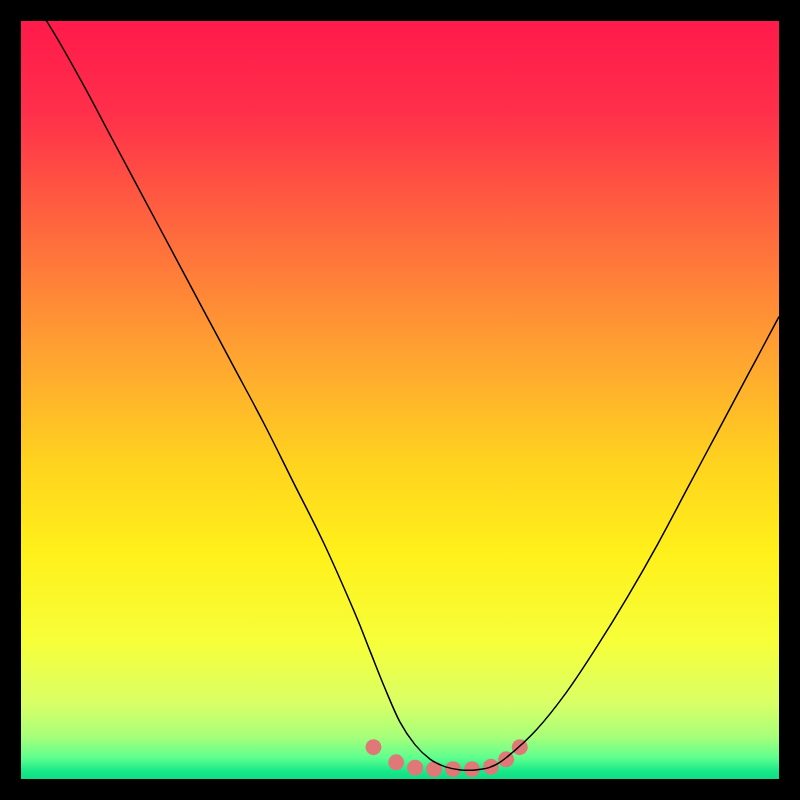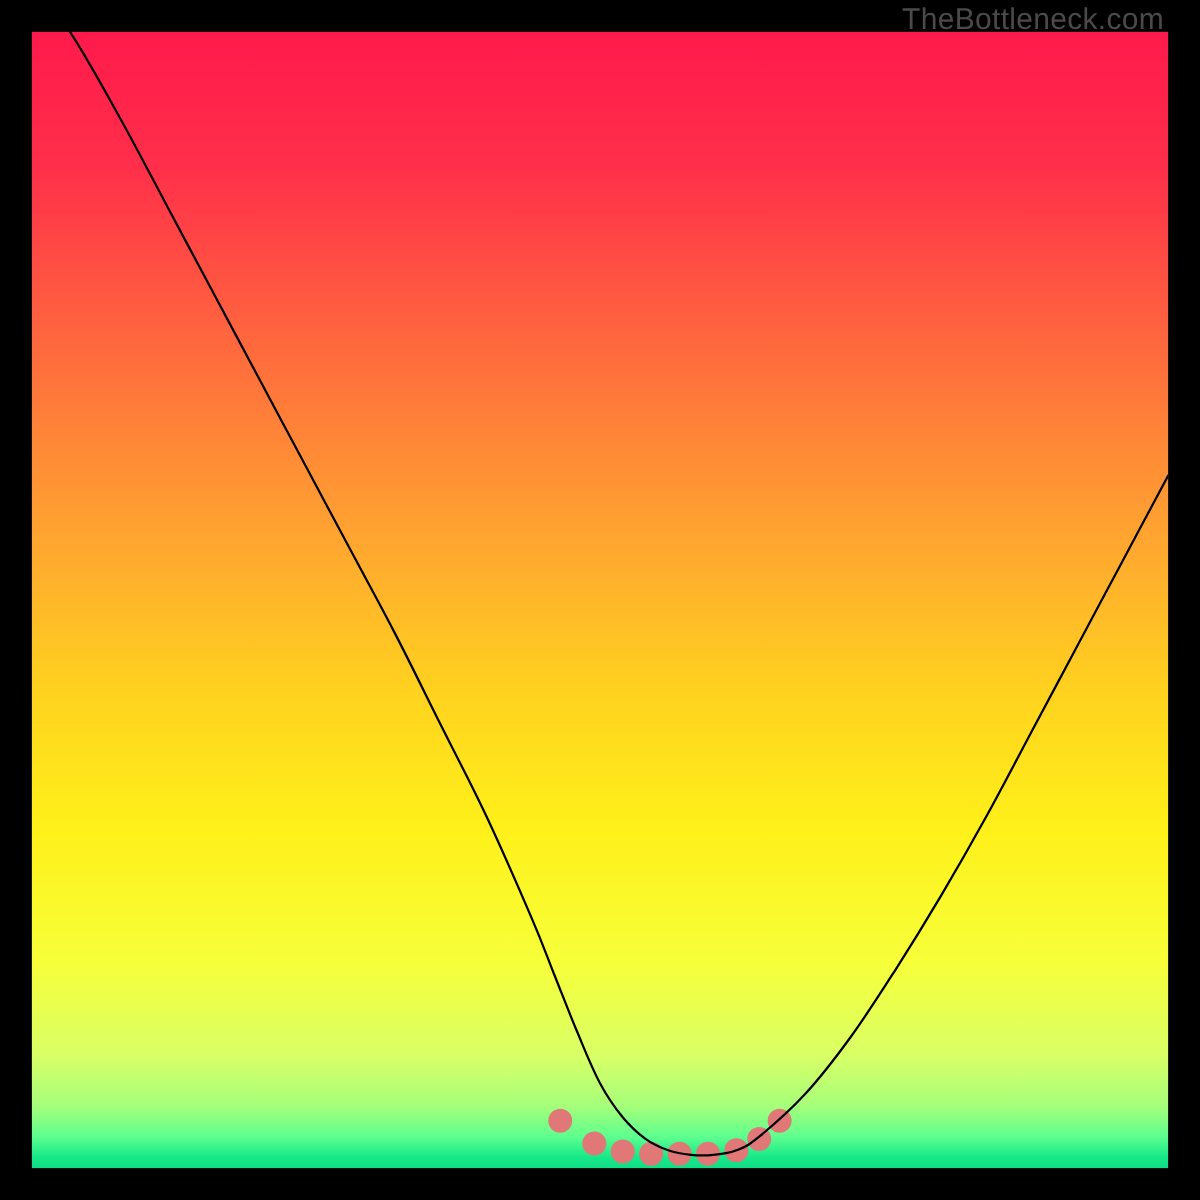--- a/index.html
+++ b/index.html
@@ -41,21 +41,20 @@
     font-size: 20px;
     font-weight: 500;
     letter-spacing: 0.2px;
     user-select: none;
   }
 </style>
 </head>
 <body>
 
 <div class="chart-wrap">
-  <div class="watermark">TheBottleneck.com</div>
   <div class="plot-area">
     <svg class="gradient-bg" viewBox="0 0 758 758" preserveAspectRatio="none">
       <defs>
         <linearGradient id="bg-grad" x1="0" y1="0" x2="0" y2="1">
             <stop offset="0%" stop-color="#ff1a4b"></stop>
             <stop offset="12%" stop-color="#ff2f4a"></stop>
             <stop offset="28.000000000000004%" stop-color="#ff6a3d"></stop>
             <stop offset="44%" stop-color="#ffa331"></stop>
             <stop offset="57.99999999999999%" stop-color="#ffd21f"></stop>
             <stop offset="70%" stop-color="#fff01a"></stop>

